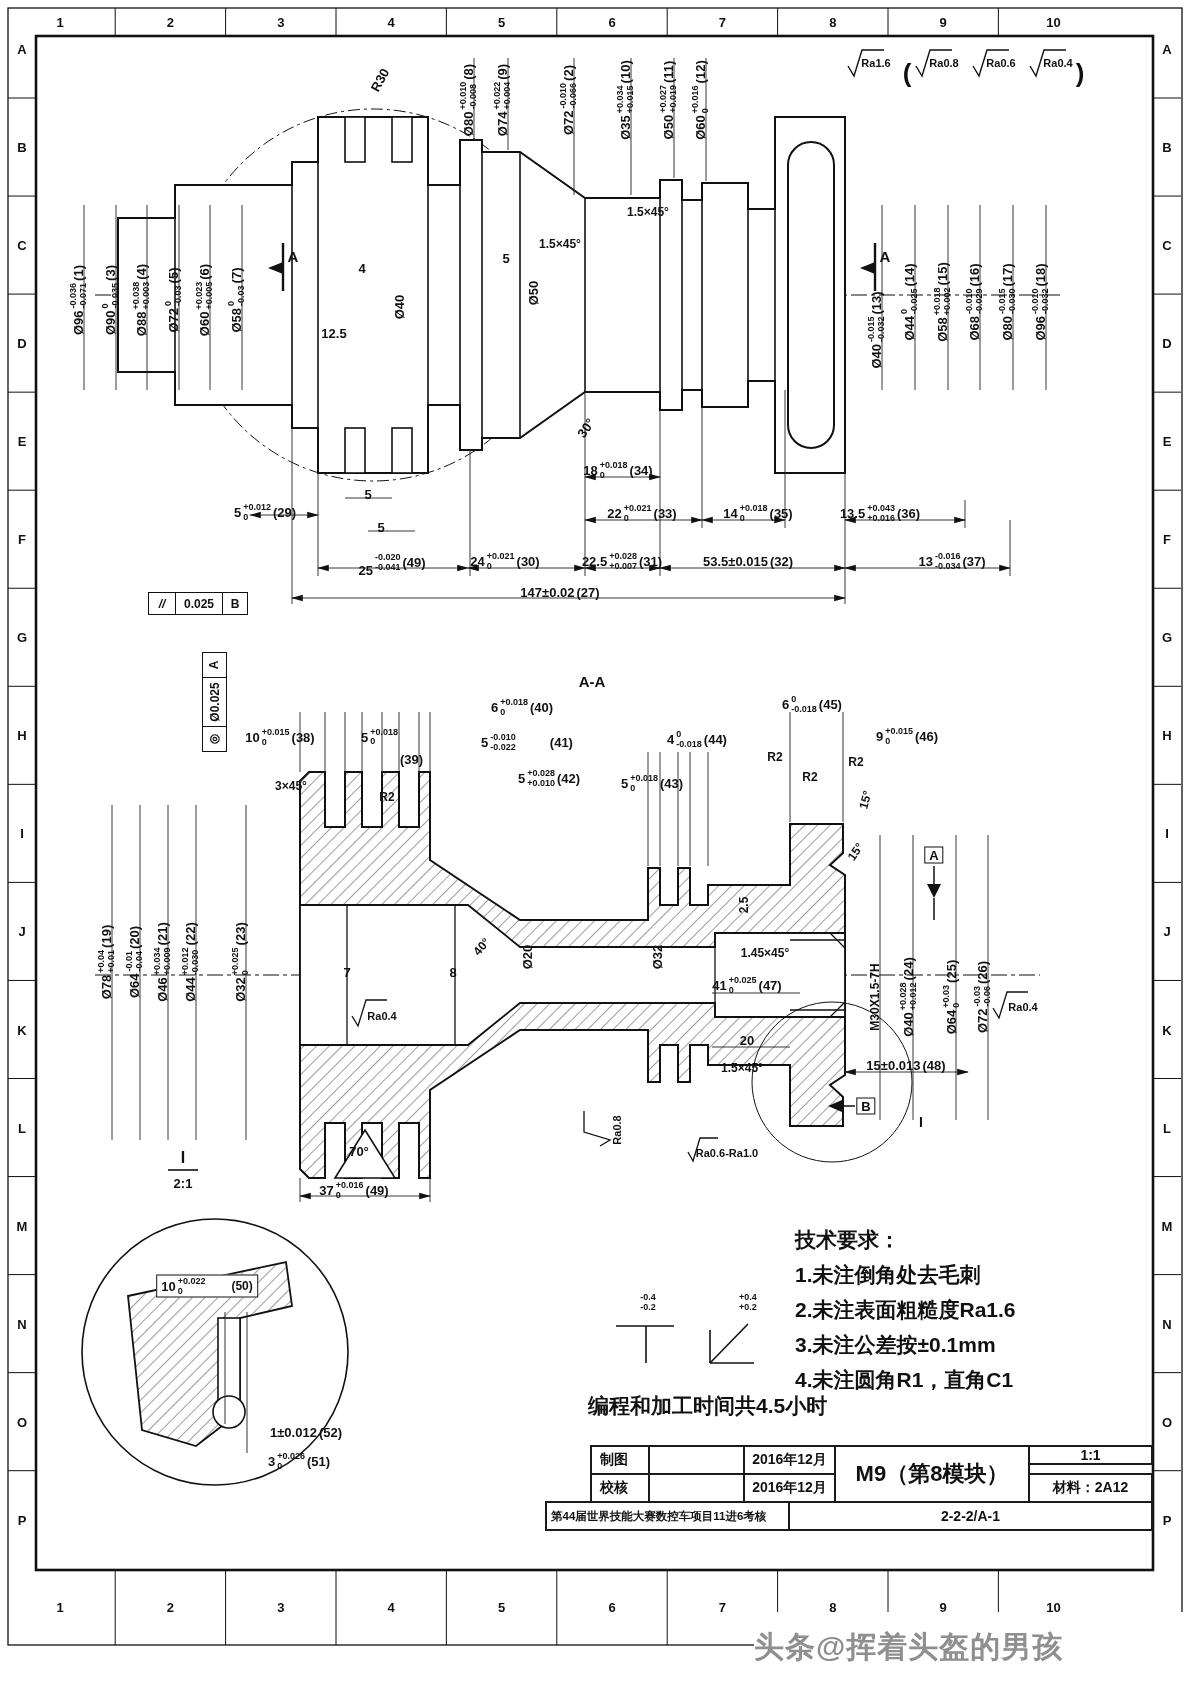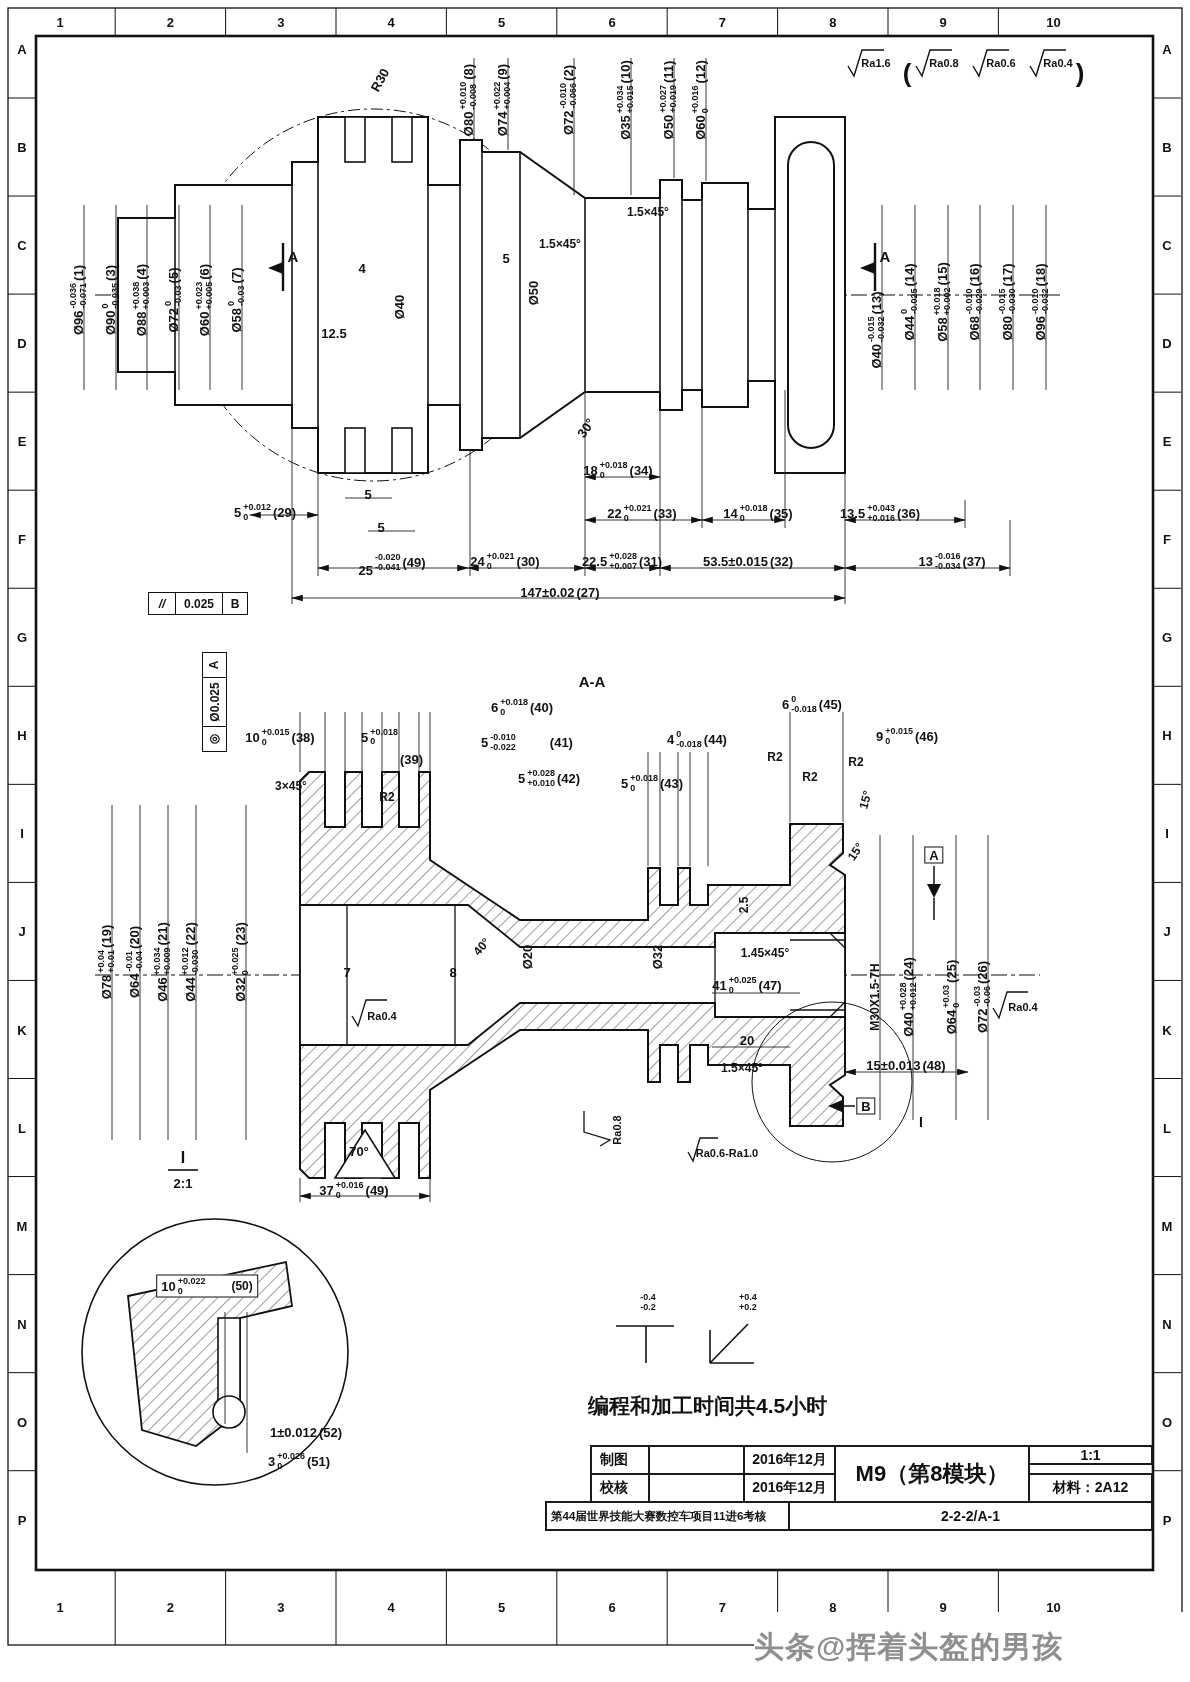--- a/index.html
+++ b/index.html
@@ -842,20 +842,27 @@
         <span>A</span>
       </div>
     <div class="c" style="height:48px">
         <span>Ø0.025</span>
       </div>
     <div class="c" style="height:24px">
         <span>◎</span>
       </div>
   </div>
 
+  <div class="tech">
+    <div>技术要求：</div>
+    <div>1.未注倒角处去毛刺</div>
+    <div>2.未注表面粗糙度Ra1.6</div>
+    <div>3.未注公差按±0.1mm</div>
+    <div>4.未注圆角R1，直角C1</div>
+  </div>
   <div class="timenote">编程和加工时间共4.5小时</div>
 
   <div>
     <div class="tb-cell pad" style="left:590px;top:1445px;width:60px;height:30px">制图</div>
     <div class="tb-cell" style="left:648px;top:1445px;width:97px;height:30px"></div>
     <div class="tb-cell center" style="left:743px;top:1445px;width:93px;height:30px">2016年12月</div>
     <div class="tb-cell pad" style="left:590px;top:1473px;width:60px;height:30px">校核</div>
     <div class="tb-cell" style="left:648px;top:1473px;width:97px;height:30px"></div>
     <div class="tb-cell center" style="left:743px;top:1473px;width:93px;height:30px">2016年12月</div>
     <div class="tb-cell center" id="tb-title" style="left:834px;top:1445px;width:196px;height:58px">M9（第8模块）</div>

